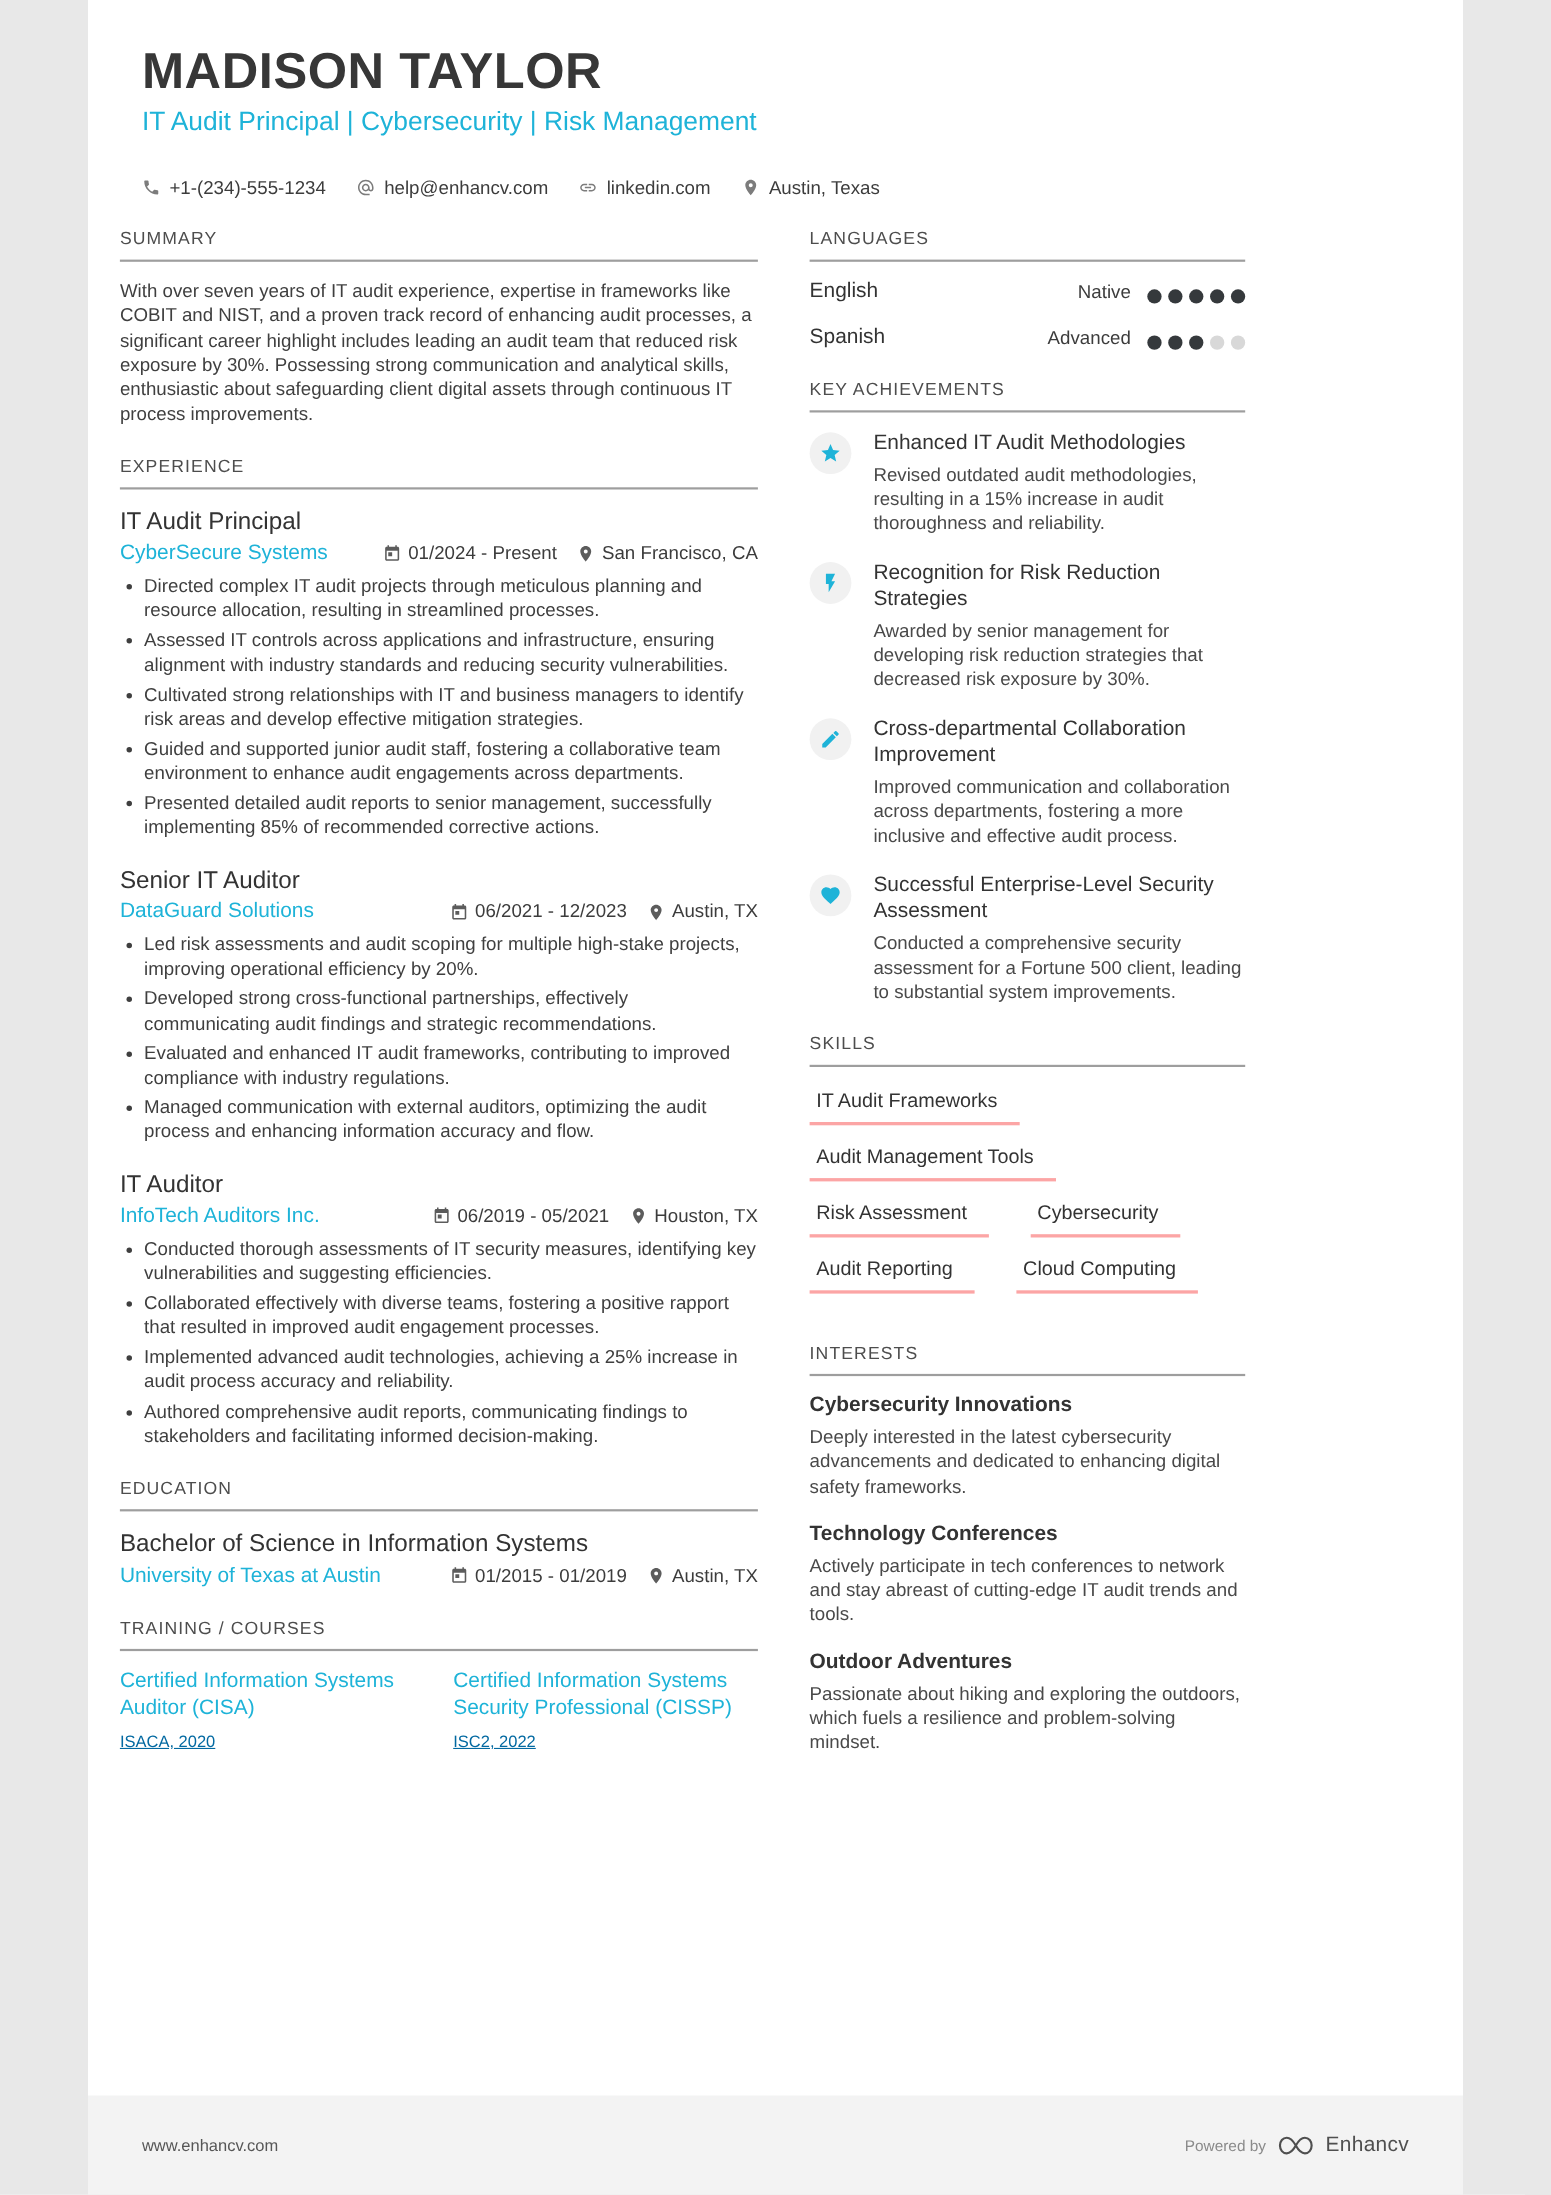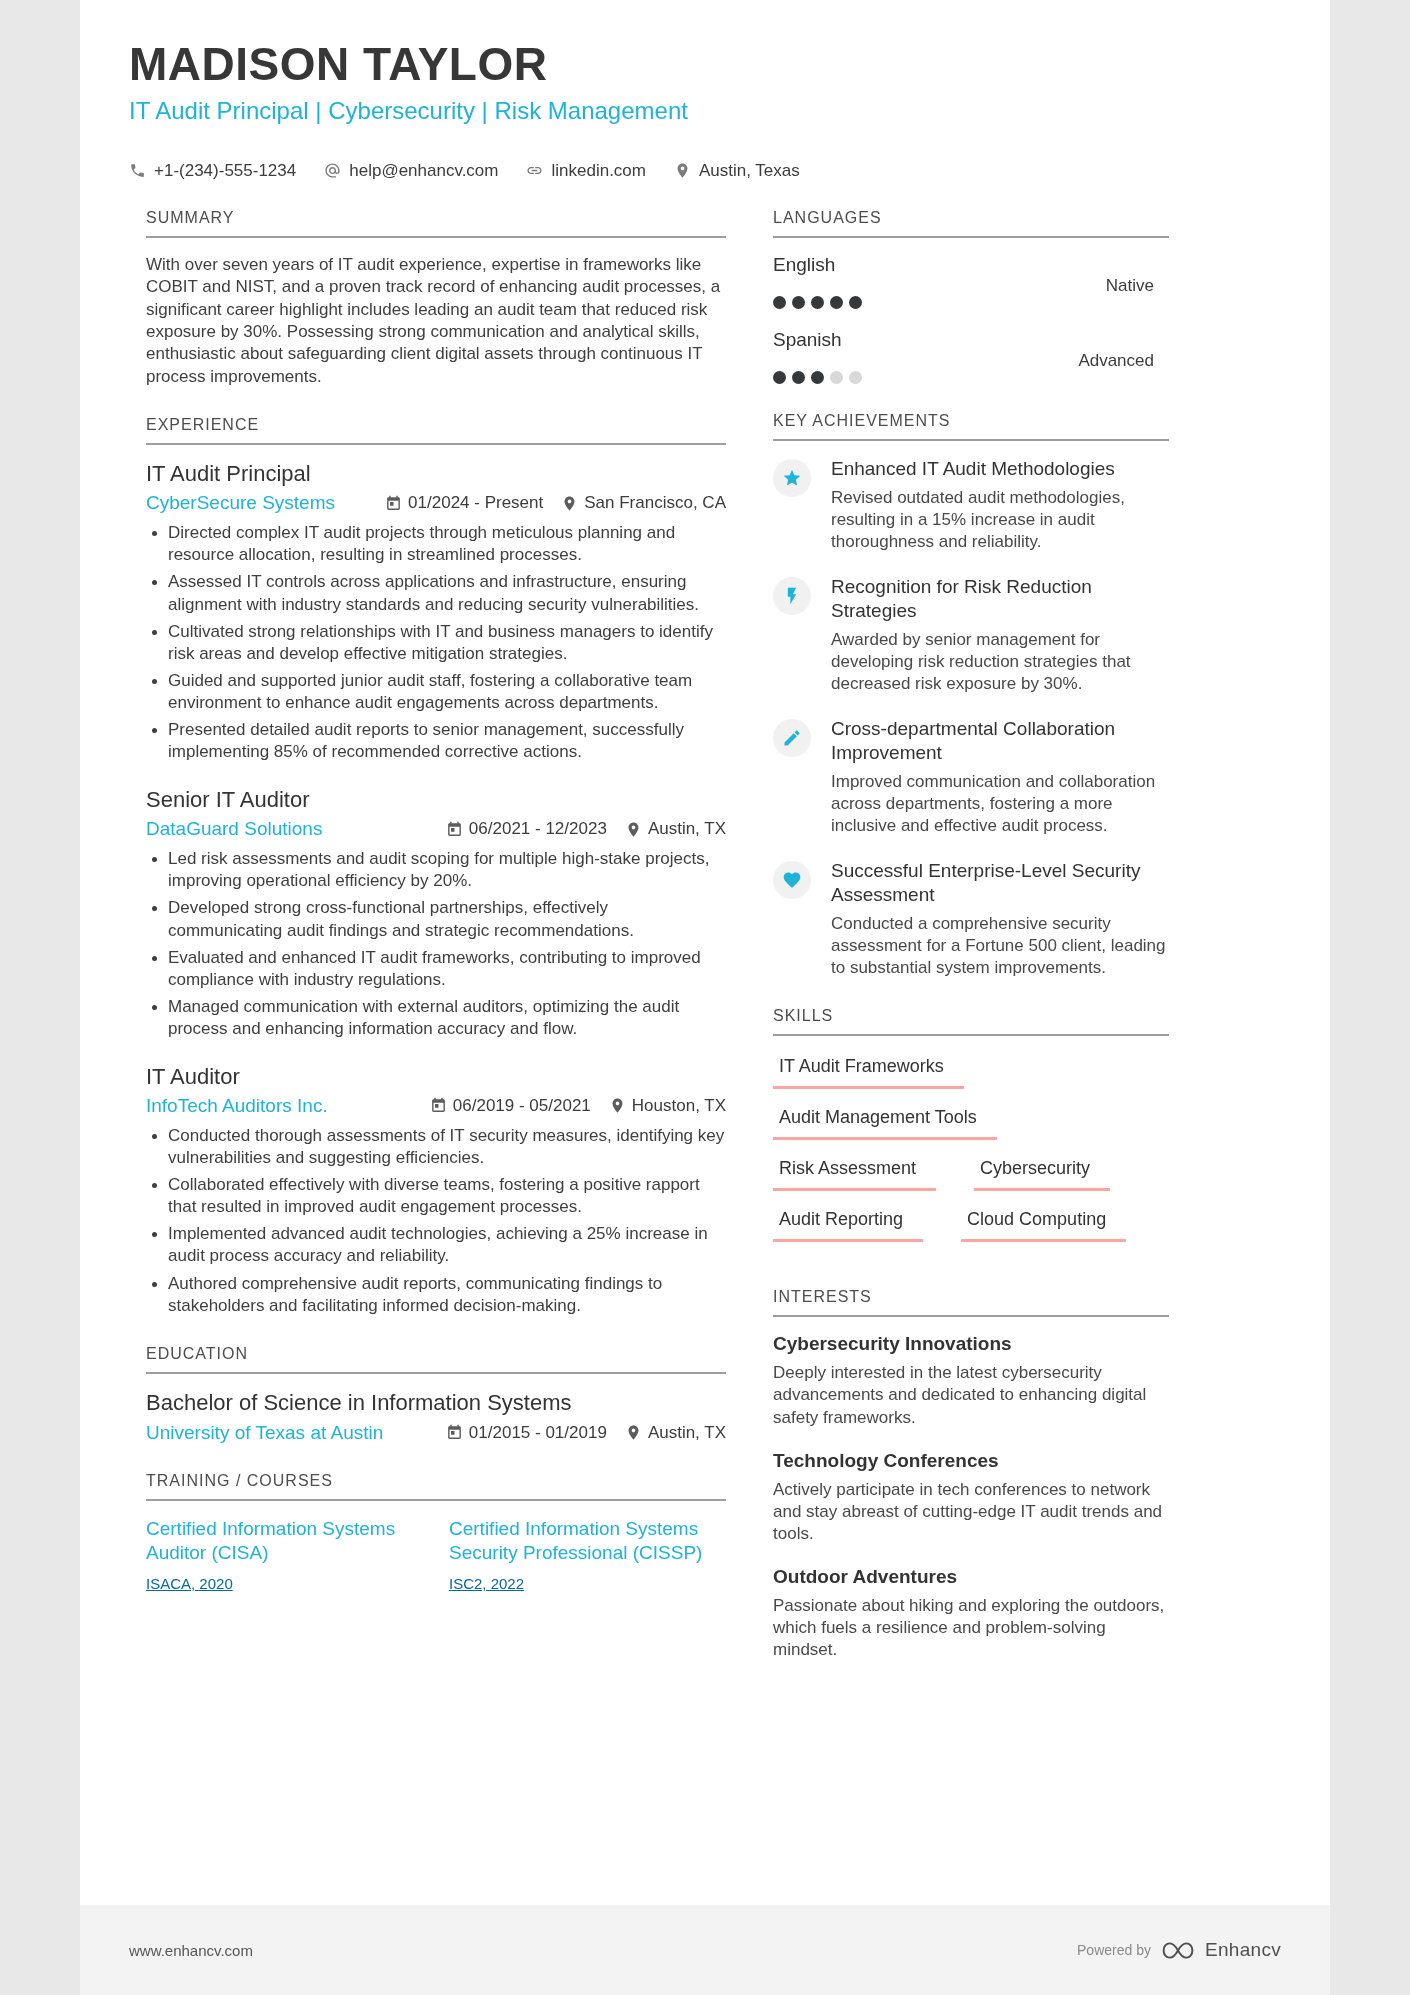--- a/index.html
+++ b/index.html
@@ -10,21 +10,21 @@
   
   .header { padding:40px 49px 0 49px; }
   .name { font-size:46px; font-weight:800; color:#373737; letter-spacing:.5px; line-height:1.08; }
   .headline { font-size:24px; font-weight:500; margin-top:7px; color:var(--accent,#1eb3d8); }
   .contact-row { display:flex; align-items:flex-start; gap:28px; margin-top:36px; font-size:17px; color:#3c3c3c; }
   .contact-item { display:flex; align-items:center; gap:8px; }
   .icon { width:17px; height:17px; color:#7c7c7c; flex:0 0 auto; display:block; }
   .icon-dark { color:#5c5c5c; }
 
   
-  .content { display:flex; padding:28px 0 0 66px; }
+  .content { display:flex; padding:28px 0 0 29px; }
   .col-left { width:580px; margin-right:47px; flex:0 0 auto; }
   .col-right { width:396px; flex:0 0 auto; }
   section { margin-bottom:28px; }
 
   .sec-heading { font-size:16px; font-weight:400; color:#4d4d4d; letter-spacing:1px; text-transform:uppercase;
                  padding-bottom:9px; border-bottom:2px solid #9e9e9e; margin-bottom:16px; }
 
   .body-text { font-size:17px; line-height:1.32; color:#3f3f3f; }
 
   
@@ -39,21 +39,21 @@
   ul.bullets li::before { content:""; position:absolute; left:6px; top:9px; width:5px; height:5px; border-radius:50%; background:#3f3f3f; }
 
   
   .degree { font-size:22px; font-weight:500; color:#333333; margin-bottom:6px; }
   .courses { display:flex; gap:26px; }
   .course { width:279px; }
   .course-title { font-size:19px; font-weight:500; color:var(--accent,#1eb3d8); line-height:1.3; margin-bottom:9px; }
   .course-org { font-size:15px; color:#0369a1;text-decoration:underline; }
 
   
-  .lang-row { display:flex; align-items:flex-start; margin-bottom:20px;flex-direction:column; }
+  .lang-row { display:flex; align-items:flex-end; margin-bottom:20px; }
   .lang-name { font-size:19px; color:#333333; }
   .lang-level { margin-left:auto; font-size:17px; color:#3c3c3c; margin-right:15px; }
   .dots { display:flex; gap:6px; align-items:center; }
   .dot { width:13px; height:13px; border-radius:50%; background:#d8d8d8; display:inline-block; }
   .dot.filled { background:#35393c; }
 
   
   .ach { display:flex; margin-bottom:22px; }
   .ach-iconwrap { width:38px; height:38px; border-radius:50%; background:#f1f1f1; color:var(--accent,#1eb3d8);
                   display:flex; align-items:center; justify-content:center; flex:0 0 auto; margin-right:20px; margin-top:2px; }

